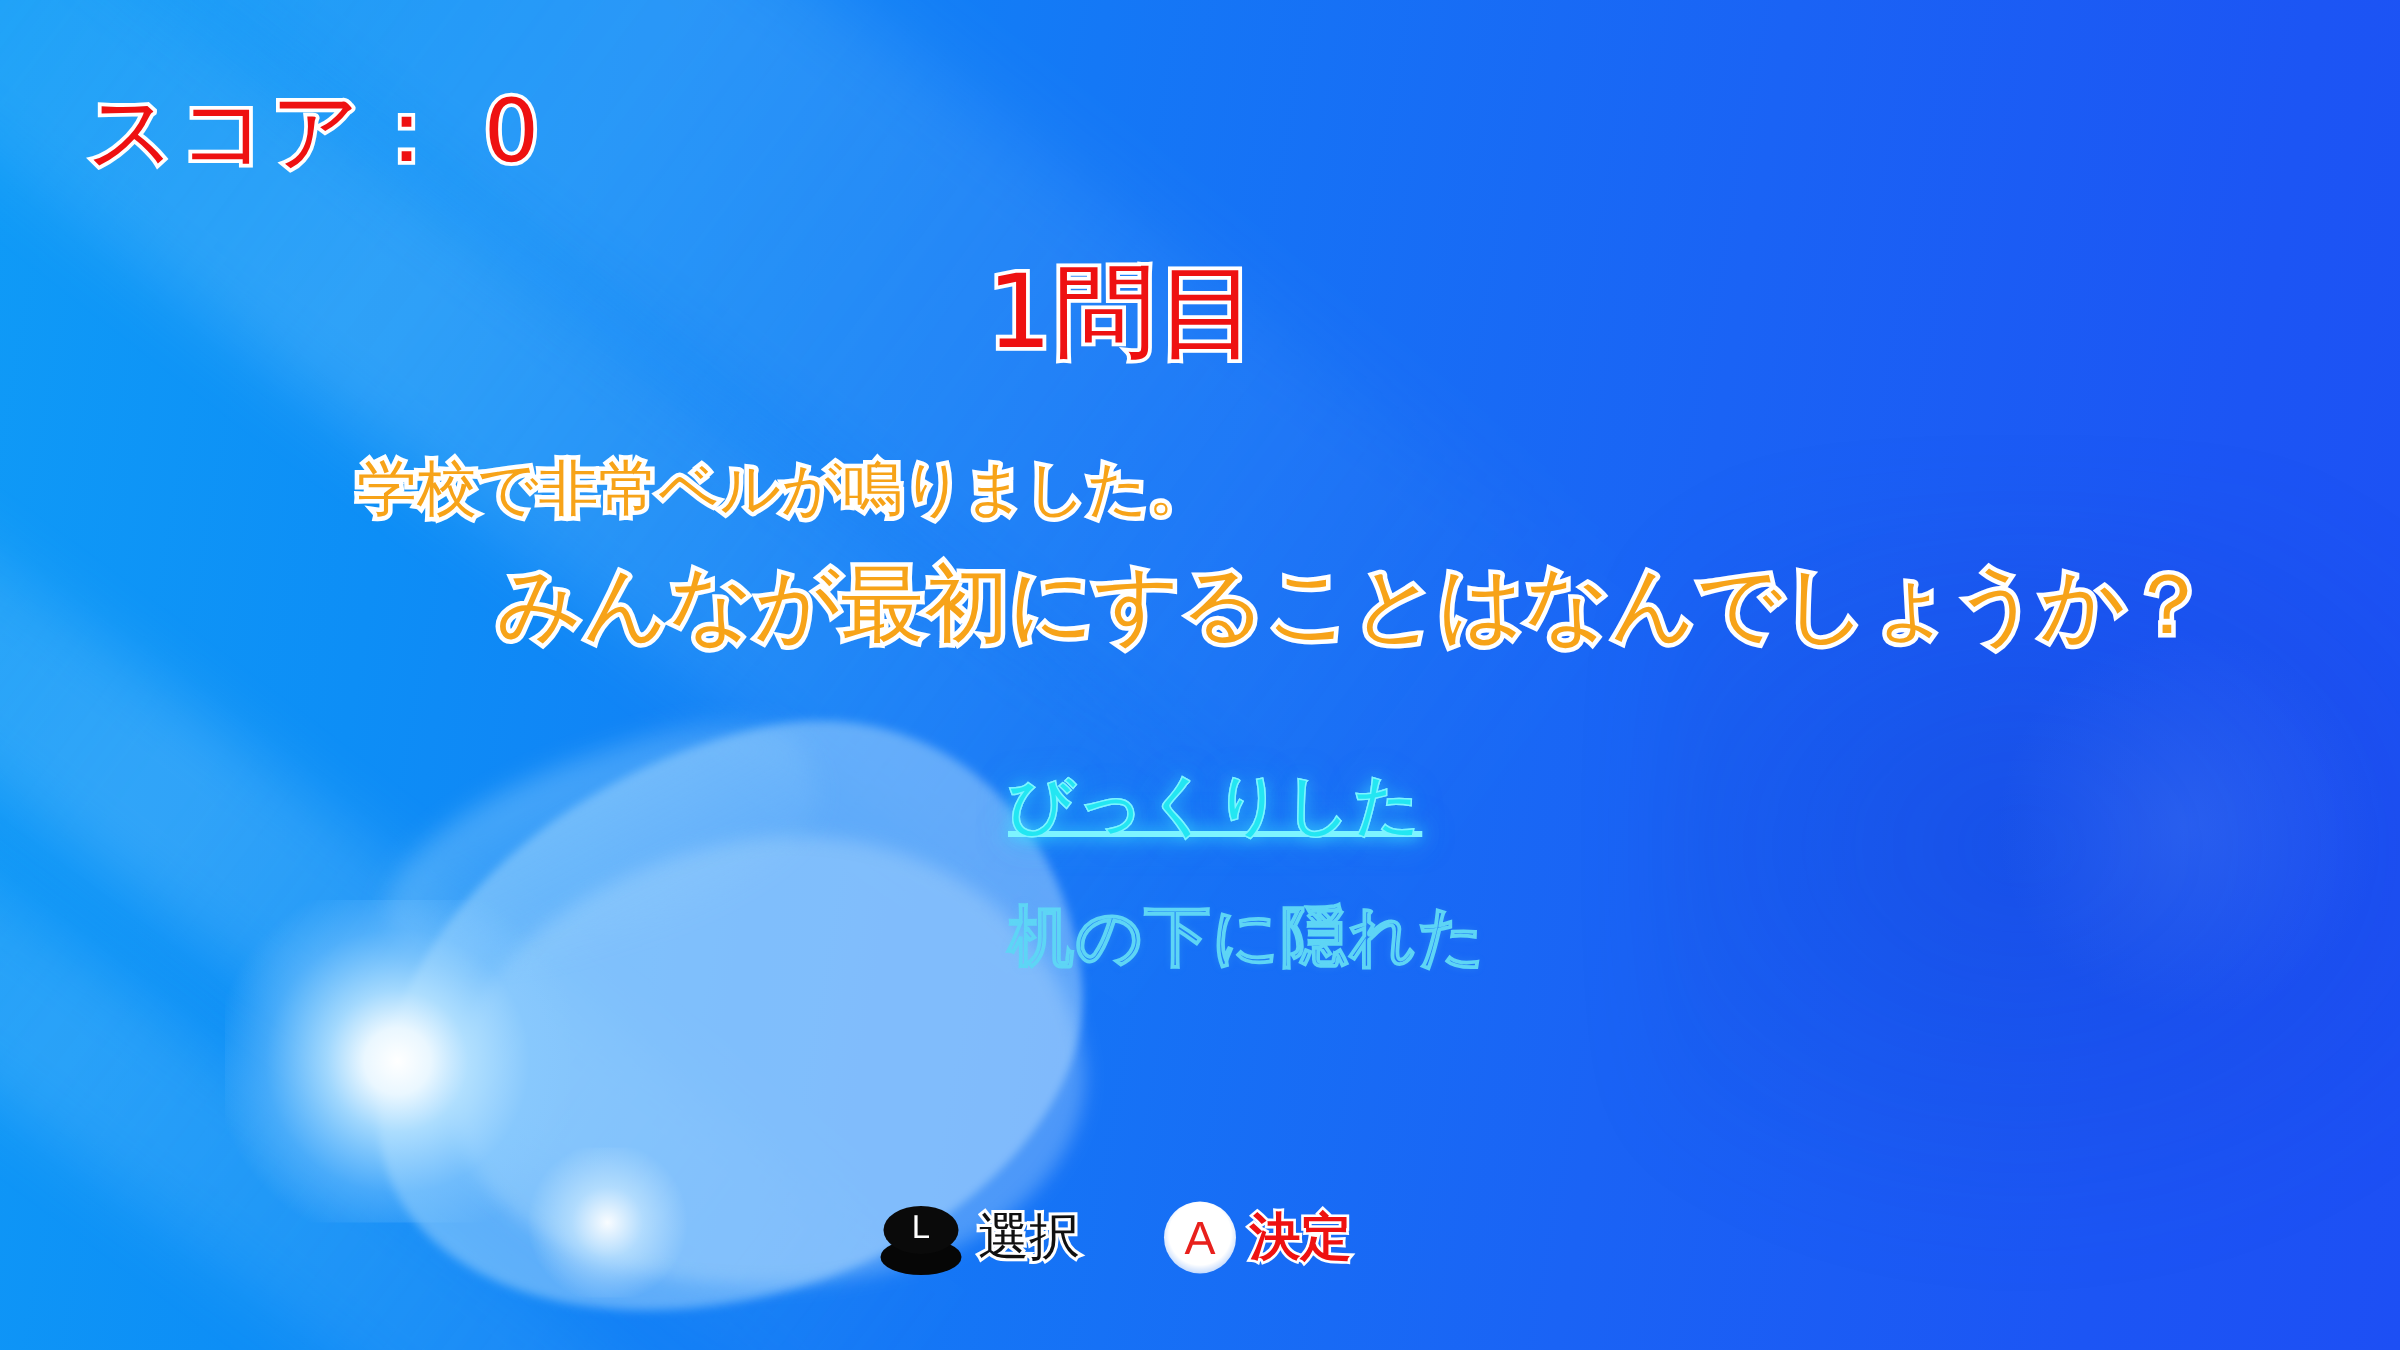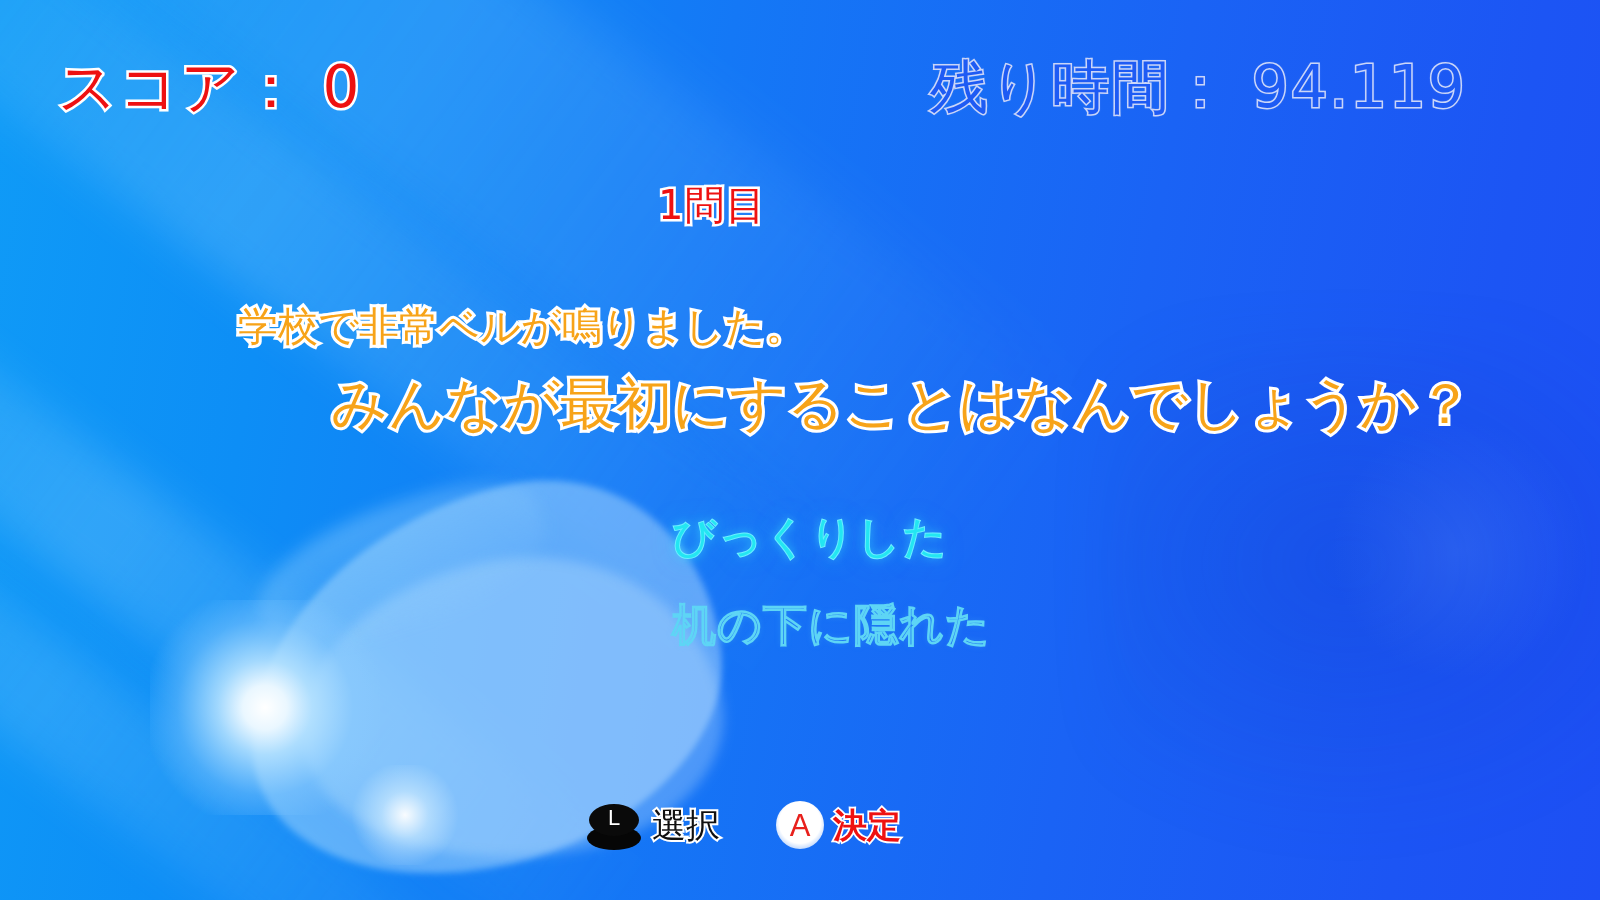--- a/index.html
+++ b/index.html
@@ -123,20 +123,21 @@
     -webkit-text-stroke: 3px #c9d4f7;
     paint-order: stroke fill;
     text-shadow: 0 0 3px rgba(210,222,255,0.65);
   }
   
   .cyan-solid {
     color: #23e6f2;
     -webkit-text-stroke: 2px #7df4ff;
     paint-order: stroke fill;
     text-shadow: 0 0 10px rgba(60,230,255,0.85), 0 0 22px rgba(40,200,255,0.55);
+    text-decoration: underline;
   }
   
   .cyan-hollow {
     color: transparent;
     -webkit-text-stroke: 2.5px #5fd6f5;
     paint-order: stroke fill;
     text-shadow: 0 0 6px rgba(90,210,250,0.35);
   }
   
   .black-outline {
@@ -147,21 +148,21 @@
   
   .red-outline-sm {
     color: #ee1111;
     -webkit-text-stroke: 3.5px #ffffff;
     paint-order: stroke fill;
     font-weight: bold;
   }
 
   #score-hud    { left: 58px;  top: 58px;  font-size: 58px; letter-spacing: 2px; }
   #timer-hud    { left: 930px; top: 58px;  font-size: 58px; letter-spacing: 2px; }
-  #question-no  { left: 658px; top: 185px; font-size: 40px; letter-spacing: 1px; }
+  #question-no  { left: 658px; top: 175px; font-size: 68px; letter-spacing: 1px; }
 
   #question-line-1 { left: 238px; top: 306px; font-size: 40px; letter-spacing: 0px; }
   #question-line-2 { left: 331px; top: 376px; font-size: 56px; letter-spacing: 0px; }
 
   .choice { left: 672px; font-size: 44px; letter-spacing: 1px; }
   #choice-0 { top: 515px; }
   #choice-1 { top: 603px; text-align: center; }
 
   
   #footer-controls {
@@ -241,21 +242,20 @@
   <div class="bg-layer" id="bg-dark-wash"></div>
   <div class="bg-layer" id="bg-wave"></div>
   <div class="bg-layer" id="bg-wave-2"></div>
   <div class="bg-layer" id="bg-wave-edge"></div>
   <div class="bg-layer" id="bg-glow-main"></div>
   <div class="bg-layer" id="bg-glow-small"></div>
   <div class="bg-layer" id="bg-glow-faint"></div>
 
   <div class="hud red-outline" id="score-hud">スコア：  0</div>
 
-  <div class="hud lavender-outline" id="timer-hud">残り時間：   94.119</div>
 
   <div class="hud red-outline" id="question-no">1問目</div>
 
   <div class="hud orange-outline" id="question-line-1">学校で非常ベルが鳴りました。</div>
   <div class="hud orange-outline" id="question-line-2">みんなが最初にすることはなんでしょうか？</div>
 
   <div class="hud choice cyan-solid" id="choice-0">びっくりした</div>
   <div class="hud choice cyan-hollow" id="choice-1">机の下に隠れた</div>
 
   <div id="footer-controls">

